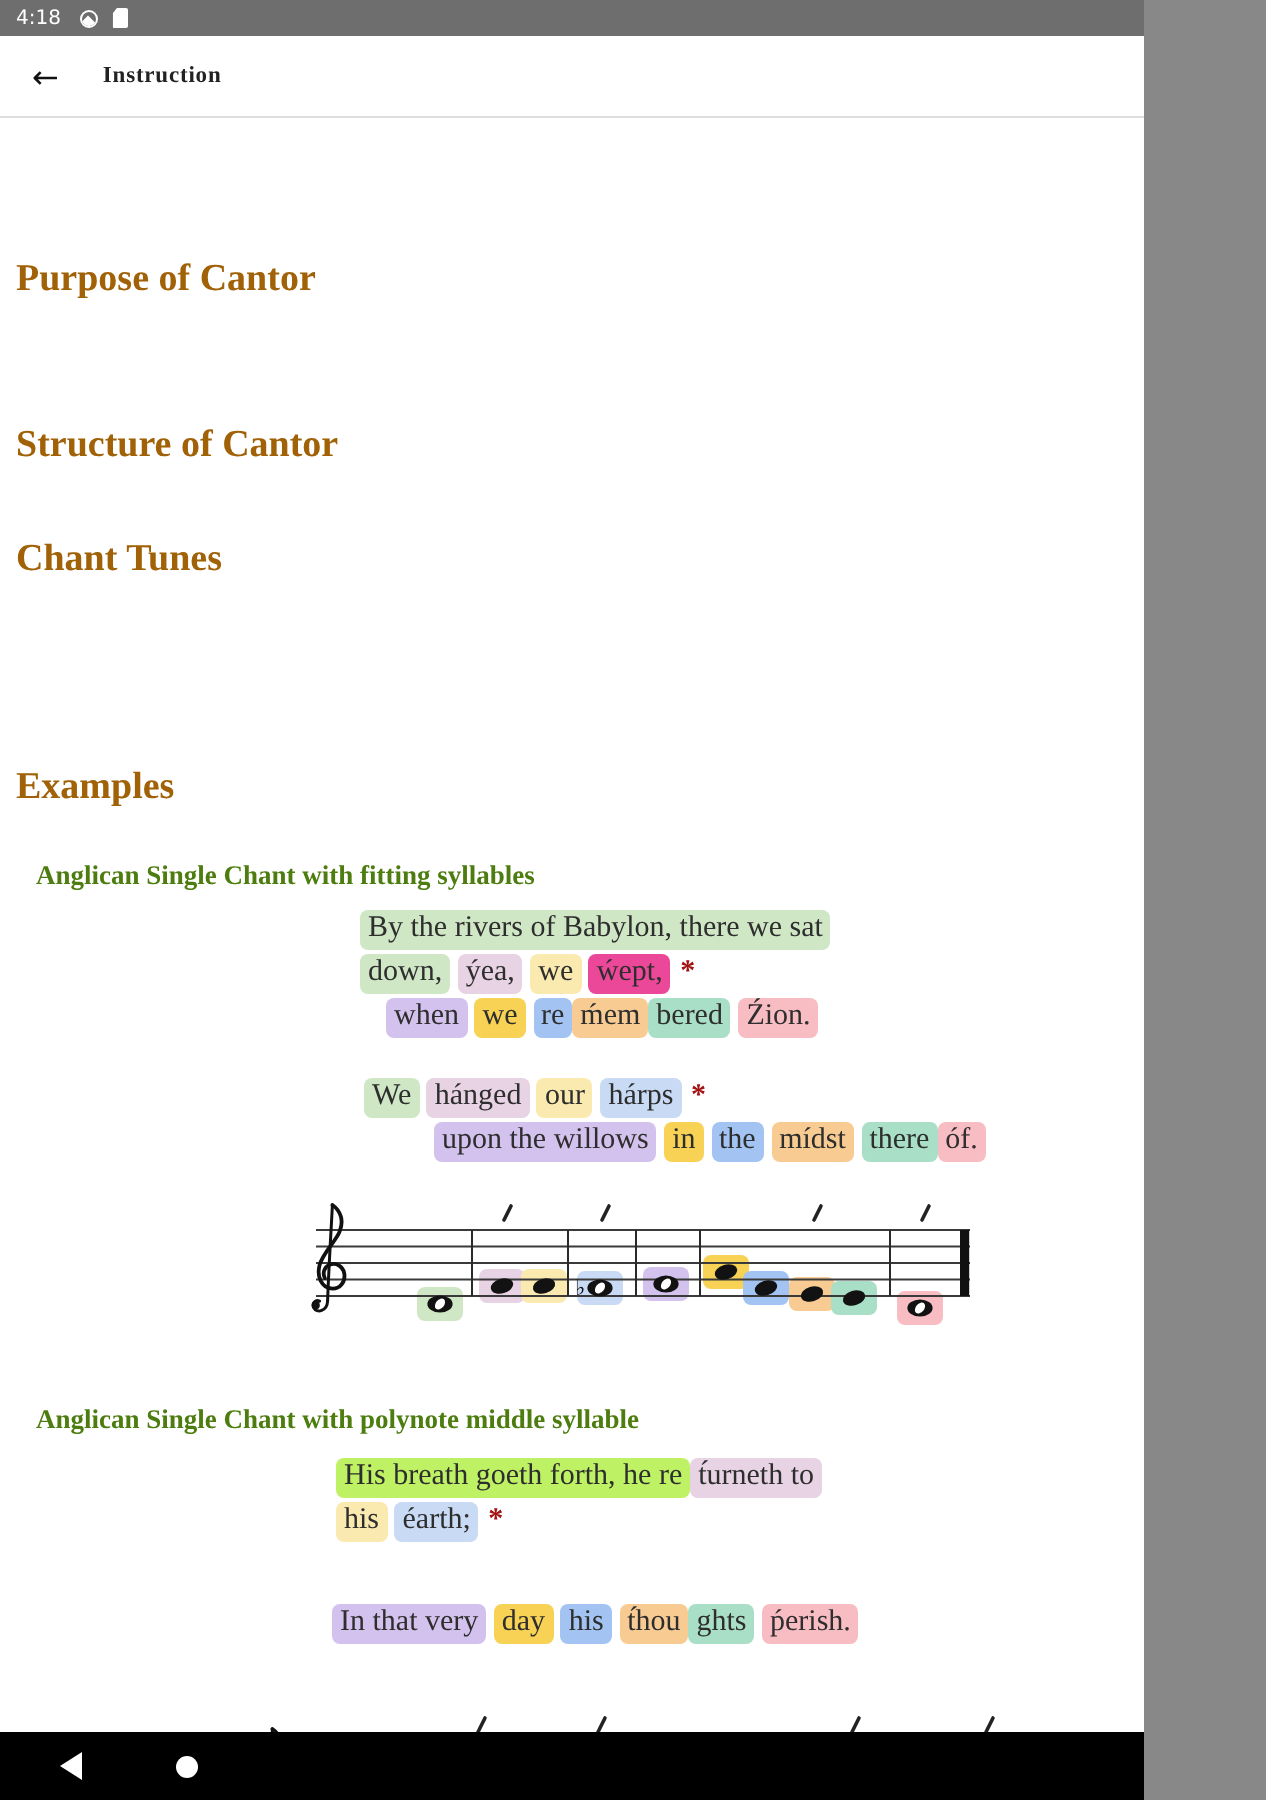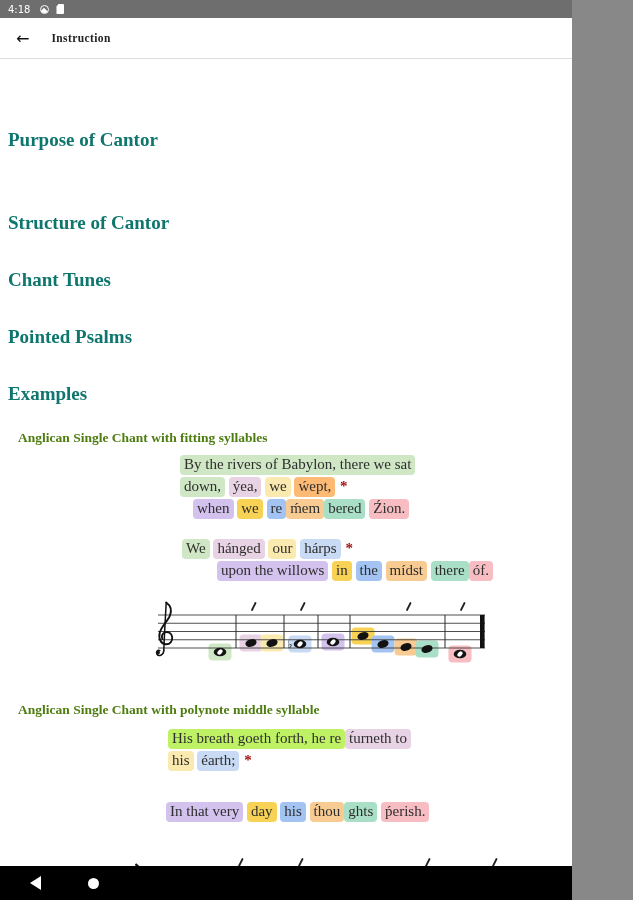--- a/index.html
+++ b/index.html
@@ -16,21 +16,21 @@
   .sb-circle::after{content:"";position:absolute;left:0;top:3px;width:6px;height:6px;background:#fff;transform:rotate(45deg);}
   .sb-card{width:8px;height:10px;background:#fff;border-radius:1px;
            clip-path:polygon(0 25%,25% 0,100% 0,100% 100%,0 100%);}
   
   .app-bar{position:absolute;top:18px;left:0;width:633px;height:40px;background:#fff;
            border-bottom:1px solid #ddd;display:flex;align-items:center;z-index:20;}
   .back-arrow{font-family:"DejaVu Sans",sans-serif;font-size:16px;color:#111;margin-left:16px;cursor:pointer;}
   .app-title{font-size:11.5px;font-weight:bold;color:#222;letter-spacing:.4px;margin-left:22px;}
   
   .content{position:absolute;top:59px;left:0;width:633px;bottom:0;}
-  h2.sec{position:absolute;left:8px;margin:0;font-size:19px;font-weight:bold;color:#0f766e;}
+  h2.sec{position:absolute;left:8px;margin:0;font-size:19px;font-weight:bold;color:#a16207;}
   p.body-text{position:absolute;left:16px;margin:0;font-size:13px;color:#4c4c4c;}
   h3.sub{position:absolute;left:18px;margin:0;font-size:13.5px;font-weight:bold;color:#4d7c0f;}
   .chant{position:absolute;font-size:15px;color:#2e2e2e;}
   .chant-line{white-space:nowrap;height:22px;}
   .chant-line.ind1{margin-left:13px;}
   .chant-line.ind2{margin-left:35px;}
   .seg{display:inline-block;padding:1px 4px 2px;border-radius:4px;line-height:17px;}
   .seg.star{background:none;color:#a31212;font-weight:bold;padding:1px 1px 2px;}
   .staff{position:absolute;}
   
@@ -67,27 +67,26 @@
 
   <div class="app-bar">
     <span class="back-arrow">←</span>
     <span class="app-title">Instruction</span>
   </div>
 
   <div class="content">
     <h2 class="sec" style="top:70px">Purpose of Cantor</h2>
     <h2 class="sec" style="top:153px">Structure of Cantor</h2>
     <h2 class="sec" style="top:210px">Chant Tunes</h2>
-    <h2 class="sec" style="top:267px">Pointed Psalms</h2>
     <h2 class="sec" style="top:324px">Examples</h2>
 
     <h3 class="sub" style="top:371px">Anglican Single Chant with fitting syllables</h3>
     <div class="chant" style="top:396px;left:180px">
         <div class="chant-line"><span class="seg" style="background: rgb(207, 231, 197);">By the rivers of Babylon, there we sat</span></div>
-        <div class="chant-line"><span class="seg" style="background: rgb(207, 231, 197);">down,</span> <span class="seg" style="background: rgb(232, 211, 228);">ýea,</span> <span class="seg" style="background: rgb(251, 234, 176);">we</span> <span class="seg" style="background: #fdba74;">ẃept,</span> <span class="seg star">*</span></div>
+        <div class="chant-line"><span class="seg" style="background: rgb(207, 231, 197);">down,</span> <span class="seg" style="background: rgb(232, 211, 228);">ýea,</span> <span class="seg" style="background: rgb(251, 234, 176);">we</span> <span class="seg" style="background: #ec4899;">ẃept,</span> <span class="seg star">*</span></div>
         <div class="chant-line ind1"><span class="seg" style="background: rgb(211, 194, 237);">when</span> <span class="seg" style="background: rgb(247, 210, 84);">we</span> <span class="seg" style="background: rgb(163, 196, 242);">re</span><span class="seg" style="background: rgb(248, 203, 146);">ḿem</span><span class="seg" style="background: rgb(168, 223, 198);">bered</span> <span class="seg" style="background: rgb(248, 188, 195);">Źion.</span></div>
       </div>
     <div class="chant" style="top:480px;left:182px">
         <div class="chant-line"><span class="seg" style="background: rgb(207, 231, 197);">We</span> <span class="seg" style="background: rgb(232, 211, 228);">hánged</span> <span class="seg" style="background: rgb(251, 234, 176);">our</span> <span class="seg" style="background: rgb(200, 218, 244);">hárps</span> <span class="seg star">*</span></div>
         <div class="chant-line ind2"><span class="seg" style="background: rgb(211, 194, 237);">upon the willows</span> <span class="seg" style="background: rgb(247, 210, 84);">in</span> <span class="seg" style="background: rgb(163, 196, 242);">the</span> <span class="seg" style="background: rgb(248, 203, 146);">mídst</span> <span class="seg" style="background: rgb(168, 223, 198);">there</span><span class="seg" style="background: rgb(248, 188, 195);">óf.</span></div>
       </div>
     <svg class="staff" style="top:535px;left:150px" width="340" height="80" viewBox="0 0 340 80">
         <rect x="58.5" y="49.5" width="23" height="17" rx="4" fill="#cfe7c5"></rect>
         <rect x="89.5" y="40.5" width="23" height="17" rx="4" fill="#e8d3e4"></rect>
         <rect x="110.5" y="40.5" width="23" height="17" rx="4" fill="#fbeab0"></rect>

